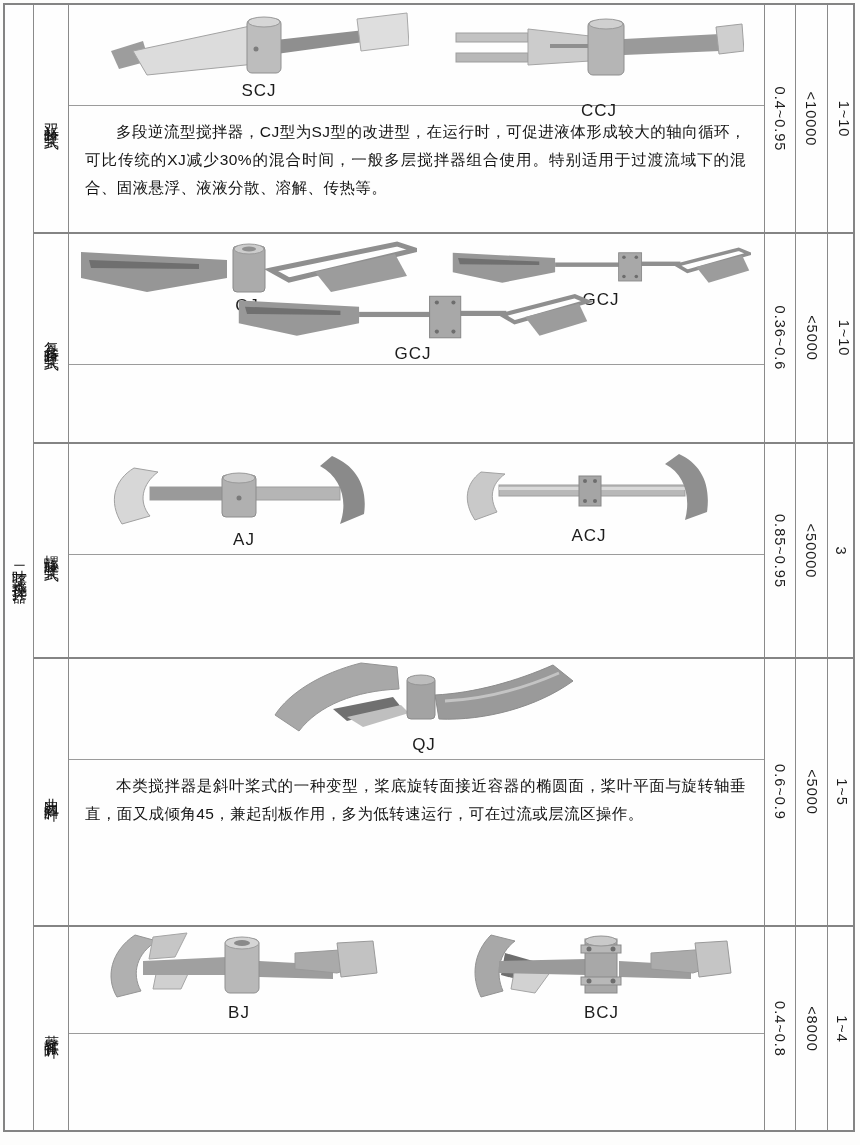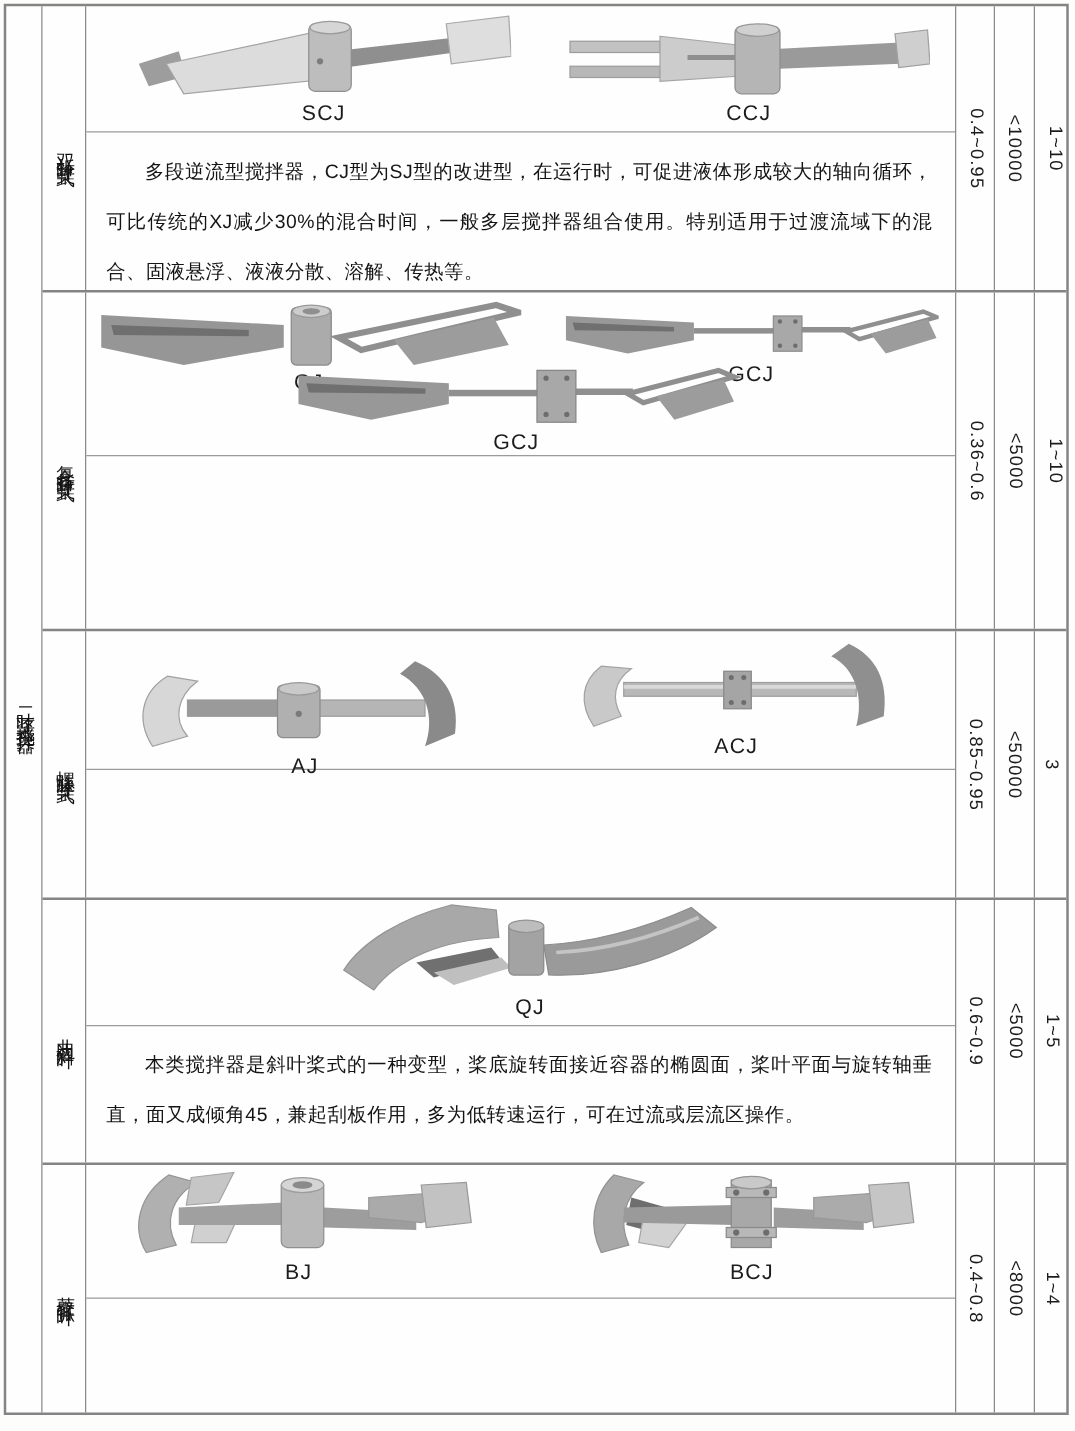--- a/index.html
+++ b/index.html
@@ -18,35 +18,35 @@
     width:28px;border-right:1px solid #8a8a8a;display:flex;
     align-items:center;justify-content:center;flex:none;
   }
   .v-cjk{
     writing-mode:vertical-rl;text-orientation:upright;
     font-size:15px;letter-spacing:4px;white-space:nowrap;
   }
   .rows{flex:1;display:flex;flex-direction:column;min-width:0;}
   .row{display:flex;border-bottom:2px solid #848484;box-sizing:border-box;}
   .row:last-child{border-bottom:none;flex:1;}
-  .r1{height:229px;} .r2{height:271px;} .r3{height:215px;} .r4{height:212px;}
+  .r1{height:229px;} .r2{height:210px;} .r3{height:215px;} .r4{height:268px;}
   .type-col{
     width:34px;border-right:1px solid #8a8a8a;display:flex;
     align-items:center;justify-content:center;flex:none;
   }
   .type-col .v-cjk{letter-spacing:3px;}
   .main-col{width:695px;border-right:1px solid #8a8a8a;display:flex;flex-direction:column;flex:none;box-sizing:content-box;}
   .img-cell{position:relative;border-bottom:1px solid #9b9b9b;flex:none;}
   .r1 .img-cell{height:100px;} .r2 .img-cell{height:130px;}
   .r3 .img-cell{height:110px;} .r4 .img-cell{height:100px;} .r5 .img-cell{height:106px;}
   .fig{position:absolute;display:flex;flex-direction:column;align-items:center;}
   .fig-label{font-size:17px;letter-spacing:1px;margin-top:1px;line-height:18px;color:#1c1c1c;}
   .text-cell{flex:1;padding:12px 18px 0 16px;}
   .desc{
-    margin:0;font-size:15.5px;line-height:40px;text-indent:2em;
+    margin:0;font-size:15.5px;line-height:28px;text-indent:2em;
     text-align:justify;letter-spacing:0.4px;
   }
   .num-col{
     border-right:1px solid #8a8a8a;display:flex;align-items:center;justify-content:center;
     flex:none;overflow:visible;
   }
   .num-col.c1{width:30px;} .num-col.c2{width:31px;} .num-col.c3{width:32px;border-right:none;flex:1;}
   .v-num{
     transform:rotate(90deg);white-space:nowrap;font-size:14.5px;
     letter-spacing:1px;color:#1c1c1c;
@@ -76,21 +76,21 @@
               <polygon points="2,42 34,32 40,52 10,60" fill="#9d9d9d"></polygon>
               <polygon points="24,42 146,16 156,54 38,66" fill="#dcdcdc" stroke="#a3a3a3"></polygon>
               <polygon points="158,32 282,18 284,29 160,46" fill="#8f8f8f"></polygon>
               <polygon points="248,10 298,4 300,36 252,42" fill="#dedede" stroke="#a8a8a8"></polygon>
               <rect x="138" y="10" width="34" height="54" rx="5" fill="#bdbdbd" stroke="#8f8f8f"></rect>
               <ellipse cx="155" cy="13" rx="16" ry="5" fill="#d6d6d6" stroke="#9a9a9a"></ellipse>
               <circle cx="147" cy="40" r="2.5" fill="#7d7d7d"></circle>
             </svg>
             <span class="fig-label">SCJ</span>
           </div>
-          <div class="fig" style="left:385px;top:4px;width:290px;">
+          <div class="fig" style="left:385px;top:4px;width:290px;gap:20px;">
             <svg width="290" height="72" viewBox="0 0 290 72">
               <rect x="2" y="24" width="72" height="9" fill="#c2c2c2" stroke="#9d9d9d"></rect>
               <rect x="2" y="44" width="72" height="9" fill="#b8b8b8" stroke="#9d9d9d"></rect>
               <polygon points="74,20 136,27 136,52 74,56" fill="#cccccc" stroke="#a5a5a5"></polygon>
               <rect x="96" y="35" width="44" height="4" fill="#8f8f8f"></rect>
               <rect x="170" y="34" width="118" height="3" fill="#858585"></rect>
               <polygon points="170,30 266,25 266,42 170,46" fill="#9a9a9a"></polygon>
               <polygon points="262,18 288,15 290,42 265,45" fill="#cfcfcf" stroke="#a0a0a0"></polygon>
               <rect x="134" y="12" width="36" height="54" rx="5" fill="#b5b5b5" stroke="#8d8d8d"></rect>
               <ellipse cx="152" cy="15" rx="17" ry="5" fill="#d0d0d0" stroke="#9a9a9a"></ellipse>
@@ -175,21 +175,21 @@
             <span class="v-num">1~10</span>
           </div>
     </div>
 
     <div class="row r3">
       <div class="type-col">
         <span class="v-cjk">螺旋叶桨式</span>
       </div>
       <div class="main-col">
         <div class="img-cell">
-          <div class="fig" style="left:35px;top:20px;width:280px;">
+          <div class="fig" style="left:35px;top:8px;width:280px;">
             <svg width="280" height="78" viewBox="0 0 280 78">
               <path d="M30,16 C10,28 4,50 18,72 L46,64 C34,50 38,32 54,20 Z" fill="#d7d7d7" stroke="#a0a0a0"></path>
               <rect x="46" y="35" width="190" height="13" fill="#b5b5b5" stroke="#9e9e9e"></rect>
               <rect x="46" y="35" width="92" height="13" fill="#9a9a9a"></rect>
               <path d="M228,4 C252,14 264,34 260,62 L236,72 C244,50 238,26 216,14 Z" fill="#8a8a8a"></path>
               <rect x="118" y="23" width="34" height="42" rx="4" fill="#b0b0b0" stroke="#8c8c8c"></rect>
               <ellipse cx="135" cy="26" rx="16" ry="5" fill="#c9c9c9" stroke="#9a9a9a"></ellipse>
               <circle cx="135" cy="46" r="2.5" fill="#7a7a7a"></circle>
             </svg>
             <span class="fig-label">AJ</span>

